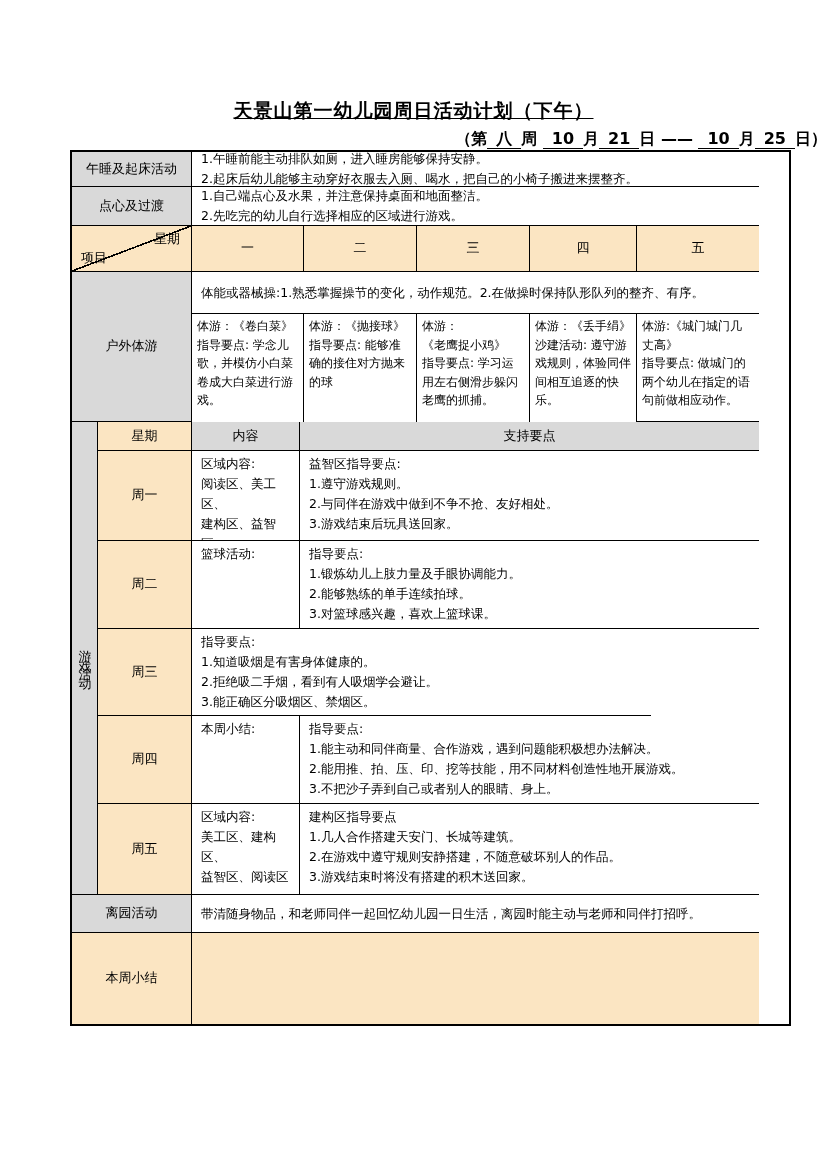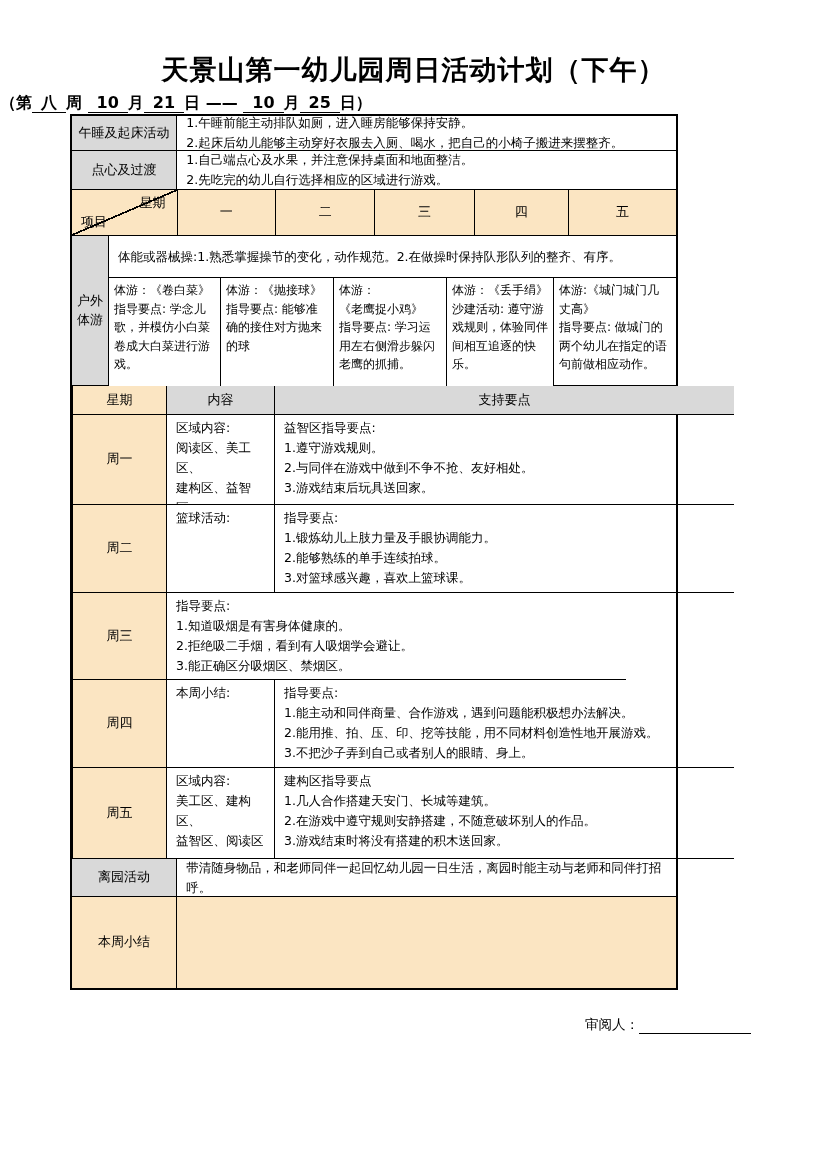--- a/index.html
+++ b/index.html
@@ -5,29 +5,30 @@
   html,body { margin:0; padding:0; background:#ffffff; }
   body {
     width:827px; height:1170px;
     font-family:"DejaVu Sans","Liberation Sans",sans-serif;
     color:#000;
   }
   .page { position:relative; width:827px; height:1170px; overflow:hidden; }
 
   
   .title {
-    padding-top:52px;
+    padding-top:98px;
     text-align:center;
-    font-size:27px;
+    font-size:19px;
     font-weight:bold;
     letter-spacing:1px;
+    text-decoration:underline;
   }
   .subtitle {
     margin-top:5px;
-    text-align:left;
+    text-align:right;
     font-size:16px;
     font-weight:bold;
   }
   .blank {
     display:inline-block;
     border-bottom:1.5px solid #000;
     padding:0 9px;
     line-height:1.05;
   }
   .info {
@@ -43,21 +44,21 @@
     display:inline-block;
     border-bottom:1.5px solid #000;
     padding:0 6px;
   }
   .class-val { min-width:78px; }
   .teacher-val { min-width:62px; }
 
   
   .table {
     margin-left:70px;
-    width:608px;
+    width:721px;
     border:2px solid #000;
     box-sizing:border-box;
   }
   .row { display:flex; }
   .c {
     box-sizing:border-box;
     border-right:1px solid #000;
     border-bottom:1px solid #000;
     overflow:hidden;
   }
@@ -258,17 +259,14 @@
       <div class="c cl body vc w-rest">带清随身物品，和老师同伴一起回忆幼儿园一日生活，离园时能主动与老师和同伴打招呼。</div>
     </div>
 
     <div class="row rl" style="height:91px;">
       <div class="c lab yel w-label" style="border-bottom:none;">本周小结</div>
       <div class="c cl body yel w-rest" style="border-bottom:none;"></div>
     </div>
 
   </div>
 
-  <div class="reviewer">
-    <span>审阅人：</span><span class="rev-line"></span>
-  </div>
 
 </div>
 
 </body></html>

